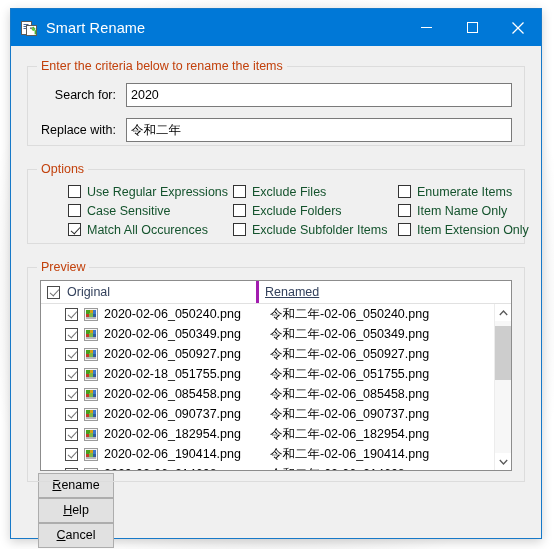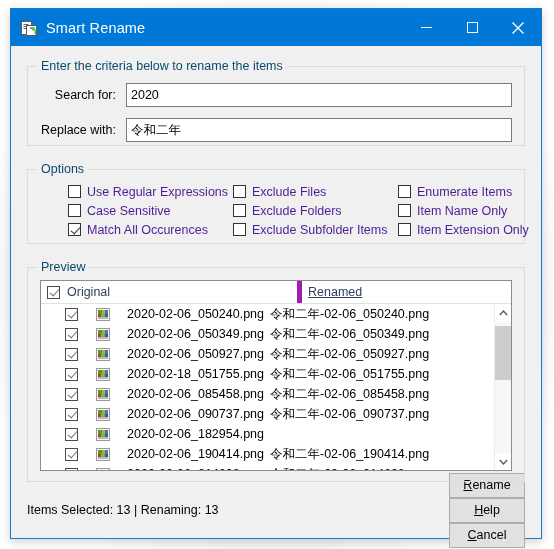--- a/index.html
+++ b/index.html
@@ -70,21 +70,21 @@
     background: transparent;
     margin: 0 16px;
     box-sizing: border-box;
   }
   .group-legend {
     position: absolute;
     top: -8px; left: 9px;
     background: #f0f0f0;
     padding: 0 4px;
     font-size: 12.5px;
-    color: #0c4a6e;
+    color: #c2410c;
     white-space: nowrap;
   }
   
   #group-criteria { margin-top: 20px; height: 80px; }
   .field-row {
     display: flex;
     align-items: center;
     height: 24px;
     margin: 0 12px;
   }
@@ -116,21 +116,21 @@
   #options-grid {
     display: grid;
     grid-template-columns: 165px 165px 1fr;
     grid-auto-rows: 19px;
     margin: 12px 0 0 12px;
   }
   .cb-item {
     display: flex;
     align-items: center;
     font-size: 12.5px;
-    color: #4c1d95;
+    color: #14532d;
     white-space: nowrap;
   }
   .cb-box {
     width: 13px; height: 13px;
     border: 1px solid #333333;
     background: #ffffff;
     margin-right: 6px;
     flex: 0 0 auto;
     position: relative;
     box-sizing: border-box;
@@ -170,21 +170,21 @@
   }
   .lv-col-head {
     display: flex;
     align-items: center;
     font-size: 12.5px;
     color: #33415c;
     height: 22px;
     box-sizing: border-box;
     padding-left: 6px;
   }
-  #col-head-original { width: 261px; border-right: 5px solid #a21caf; }
+  #col-head-original { width: 218px; border-right: 3px solid #a21caf; }
   #col-head-renamed { flex: 1 1 auto; text-decoration: underline; }
   .hdr-cb {
     width: 13px; height: 13px;
     border: 1px solid #4a4a4a;
     background: #fff;
     margin-right: 7px;
     position: relative;
     flex: 0 0 auto;
     box-sizing: border-box;
   }
@@ -217,21 +217,20 @@
     white-space: nowrap;
   }
   .cell-original {
     width: 223px;
     display: flex;
     align-items: center;
     padding-left: 24px;
     box-sizing: border-box;
     flex: 0 0 auto;
     overflow: hidden;
-    justify-content: space-between;
   }
   .cell-renamed {
     flex: 1 1 auto;
     padding-left: 6px;
     box-sizing: border-box;
     overflow: hidden;
   }
   .row-cb {
     width: 13px; height: 13px;
     border: 1px solid #4a4a4a;
@@ -543,20 +542,21 @@
                       <rect x="6" y="2" width="3" height="3" fill="#d3a017"></rect>
                       <rect x="9" y="2" width="3" height="4" fill="#3b78c8"></rect>
                       <rect x="2" y="6" width="3" height="3" fill="#c43b2b"></rect>
                       <rect x="5" y="5" width="4" height="4" fill="#7ab648"></rect>
                       <rect x="9" y="6" width="3" height="3" fill="#2f5d9e"></rect>
                       <rect x="2" y="9" width="10" height="2" fill="#b9b9b9"></rect>
                     </svg>
                   </span>
                   <span>2020-02-06_182954.png</span>
                 </div>
+                <div class="cell-renamed"><span>令和二年-02-06_182954.png</span></div>
               </div>
               <div class="lv-row">
                 <div class="cell-original">
                   <span class="row-cb"></span>
                   <span style="display: flex;">
                     <svg class="file-icon" viewBox="0 0 14 13">
                       <rect x="0.5" y="0.5" width="13" height="12" fill="#f7f7f7" stroke="#9a9a9a" stroke-width="1"></rect>
                       <rect x="2" y="2" width="4" height="4" fill="#49a01c"></rect>
                       <rect x="6" y="2" width="3" height="3" fill="#d3a017"></rect>
                       <rect x="9" y="2" width="3" height="4" fill="#3b78c8"></rect>
@@ -604,21 +604,20 @@
               <svg width="9" height="6" viewBox="0 0 9 6">
                   <polyline points="0.8,1 4.5,5 8.2,1" fill="none" stroke="#5a5a5a" stroke-width="1.3"></polyline>
                 </svg>
             </div>
           </div>
         </div>
       </div>
     </div>
 
     <div id="footer">
-      <div id="status-text">Items Selected: 13 | Renaming: 13</div>
       <div id="footer-buttons" style="display:flex;flex-direction:column;">
           <button class="dlg-btn">
             <span><span class="accel">R</span>ename</span>
           </button>
           <button class="dlg-btn">
             <span><span class="accel">H</span>elp</span>
           </button>
           <button class="dlg-btn">
             <span><span class="accel">C</span>ancel</span>
           </button>

